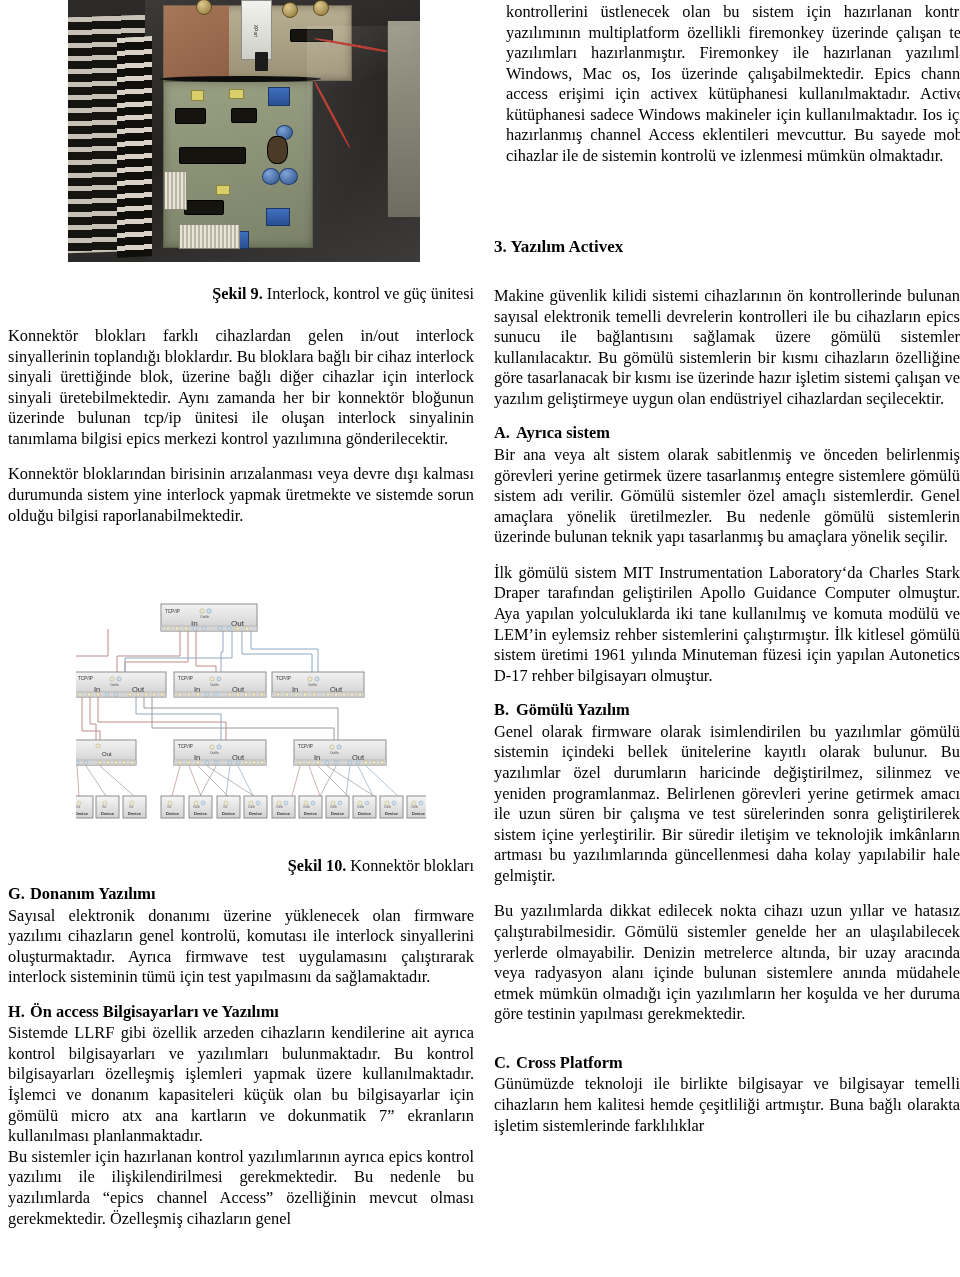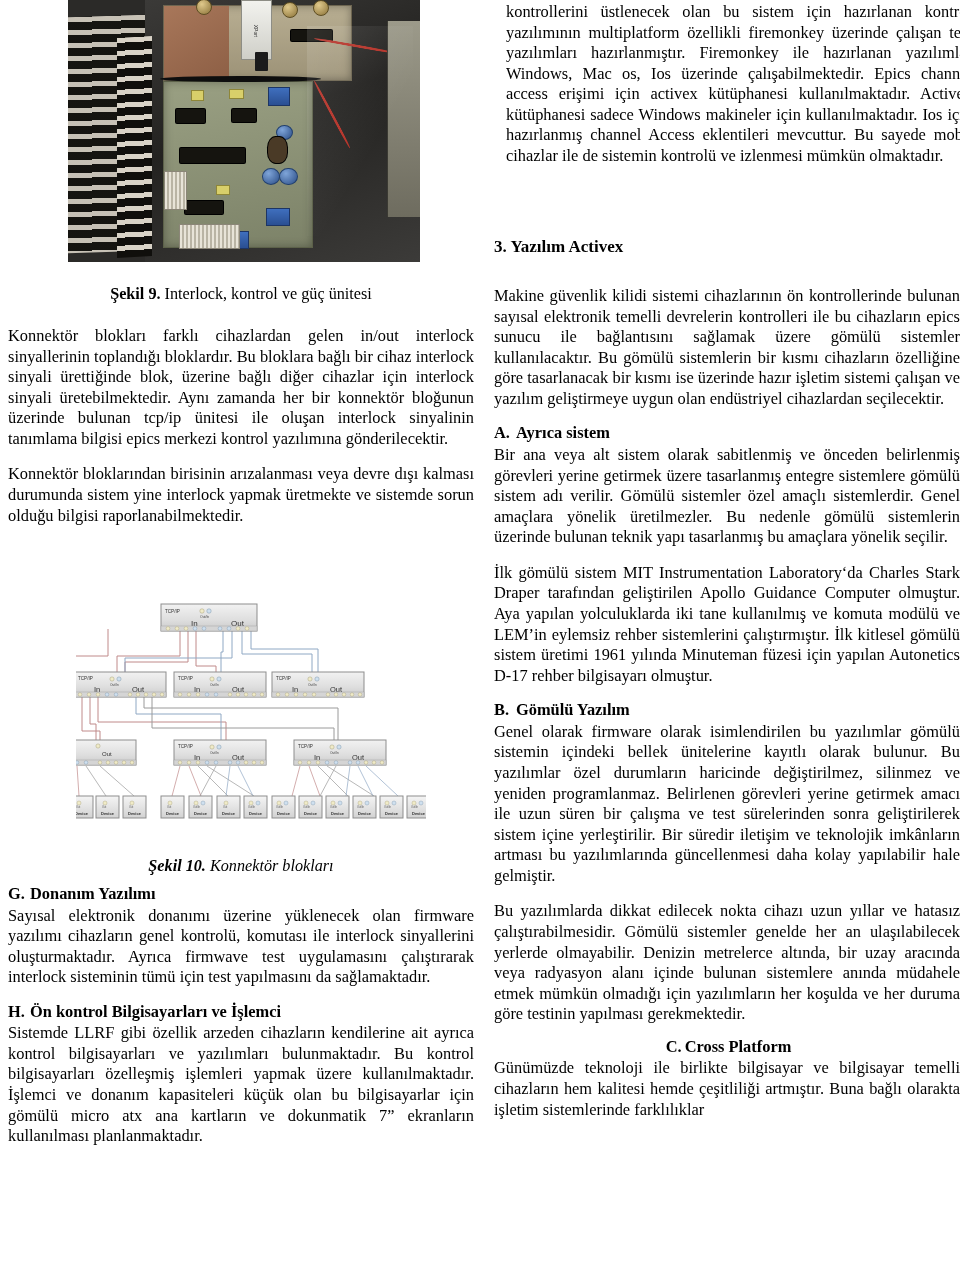--- a/index.html
+++ b/index.html
@@ -47,21 +47,21 @@
   h4.sub {
     font-size: 16.4px;
     font-weight: bold;
     margin: 0 0 1px 0;
     line-height: 1.25;
   }
   h4.sub .lt { display: inline-block; min-width: 22px; }
 
   .caption {
     font-size: 16.2px;
-    text-align: center;
+    text-align: right;
     line-height: 1.25;
     margin: 0;
   }
   .caption b { font-weight: bold; }
 
   
   .photo-wrap {
     position: absolute;
     left: 60px;
     top: 0px;
@@ -558,34 +558,35 @@
             <rect x="331" y="200" width="23" height="22" fill="url(#devg)" stroke="#8d8d8d"></rect>
             <circle cx="338" cy="207" r="2" fill="#f0ebc8" stroke="#a9a27a" stroke-width=".4"></circle>
             <circle cx="345" cy="207" r="2" fill="#cfe0ef" stroke="#7f98ad" stroke-width=".4"></circle>
             <text x="335" y="212" font-family="Liberation Sans, sans-serif" font-size="2.6" fill="#555">Out/In</text>
             <text x="336" y="219" font-family="Liberation Sans, sans-serif" font-size="4" font-weight="bold" fill="#333">Device</text>
           </g>
         </g>
       </svg>
     </div>
 
-    <p class="caption" style="position:absolute;top:856px;left:0;width:466px;font-style:italic;">
+    <p class="caption" style="position:absolute;top:856px;left:0;width:466px;">
       <b>Şekil 10.</b><span> Konnektör blokları</span>
     </p>
 
     <div style="position:absolute;top:884px;left:0;width:466px;">
       <h4 class="sub">
         <span class="lt">G.</span><span>Donanım Yazılımı</span>
       </h4>
       <p class="body">Sayısal elektronik donanımı üzerine yüklenecek olan firmware yazılımı cihazların genel kontrolü, komutası ile interlock sinyallerini oluşturmaktadır. Ayrıca firmwave test uygulamasını çalıştırarak interlock sisteminin tümü için test yapılmasını da sağlamaktadır.</p>
 
       <h4 class="sub" style="margin-top:14px;">
-        <span class="lt">H.</span><span>Ön kontrol Bilgisayarları ve İşlemci</span>
+        <span class="lt">H.</span><span>Ön access Bilgisayarları ve Yazılımı</span>
       </h4>
       <p class="body">Sistemde LLRF gibi özellik arzeden cihazların kendilerine ait ayrıca kontrol bilgisayarları ve yazılımları bulunmaktadır. Bu kontrol bilgisayarları özelleşmiş işlemleri yapmak üzere kullanılmaktadır. İşlemci ve donanım kapasiteleri küçük olan bu bilgisayarlar için gömülü micro atx ana kartların ve dokunmatik 7” ekranların kullanılması planlanmaktadır.</p>
+      <p class="body tight">Bu sistemler için hazırlanan kontrol yazılımlarının ayrıca epics kontrol yazılımı ile ilişkilendirilmesi gerekmektedir. Bu nedenle bu yazılımlarda “epics channel Access” özelliğinin mevcut olması gerekmektedir. Özelleşmiş cihazların genel</p>
     </div>
   </div>
 
   <div class="col col-right">
 
     <div style="position:absolute;top:2px;left:12px;width:466px;">
       <p class="body">kontrollerini üstlenecek olan bu sistem için hazırlanan kontrol yazılımının multiplatform özellikli firemonkey üzerinde çalışan test yazılımları hazırlanmıştır. Firemonkey ile hazırlanan yazılımlar Windows, Mac os, Ios üzerinde çalışabilmektedir. Epics channel access erişimi için activex kütüphanesi kullanılmaktadır. Activex kütüphanesi sadece Windows makineler için kullanılmaktadır. Ios için hazırlanmış channel Access eklentileri mevcuttur. Bu sayede mobil cihazlar ile de sistemin kontrolü ve izlenmesi mümkün olmaktadır.</p>
     </div>
 
     <div style="position:absolute;top:236px;left:0;width:466px;">
@@ -603,20 +604,20 @@
       </h4>
       <p class="body">Bir ana veya alt sistem olarak sabitlenmiş ve önceden belirlenmiş görevleri yerine getirmek üzere tasarlanmış entegre sistemlere gömülü sistem adı verilir. Gömülü sistemler özel amaçlı sistemlerdir. Genel amaçlara yönelik üretilmezler. Bu nedenle gömülü sistemlerin üzerinde bulunan teknik yapı tasarlanmış bu amaçlara yönelik seçilir.</p>
       <p class="body gap">İlk gömülü sistem MIT Instrumentation Laboratory‘da Charles Stark Draper tarafından geliştirilen Apollo Guidance Computer olmuştur. Aya yapılan yolculuklarda iki tane kullanılmış ve komuta modülü ve LEM’in eylemsiz rehber sistemlerini çalıştırmıştır. İlk kitlesel gömülü sistem üretimi 1961 yılında Minuteman füzesi için yapılan Autonetics D-17 rehber bilgisayarı olmuştur.</p>
 
       <h4 class="sub" style="margin-top:14px;">
         <span class="lt">B.</span><span>Gömülü Yazılım</span>
       </h4>
       <p class="body">Genel olarak firmware olarak isimlendirilen bu yazılımlar gömülü sistemin içindeki bellek ünitelerine kayıtlı olarak bulunur. Bu yazılımlar özel durumların haricinde değiştirilmez, silinmez ve yeniden programlanmaz. Belirlenen görevleri yerine getirmek amacı ile uzun süren bir çalışma ve test sürelerinden sonra geliştirilerek sistem içine yerleştirilir. Bir süredir iletişim ve teknolojik imkânların artması bu yazılımlarında güncellenmesi daha kolay yapılabilir hale gelmiştir.</p>
       <p class="body gap">Bu yazılımlarda dikkat edilecek nokta cihazı uzun yıllar ve hatasız çalıştırabilmesidir. Gömülü sistemler genelde her an ulaşılabilecek yerlerde olmayabilir. Denizin metrelerce altında, bir uzay aracında veya radyasyon alanı içinde bulunan sistemlere anında müdahele etmek mümkün olmadığı için yazılımların her koşulda ve her duruma göre testinin yapılması gerekmektedir.</p>
 
-      <h4 class="sub" style="margin-top:12px;text-align:center;">
+      <h4 class="sub" style="margin-top:28px;">
         <span class="lt">C.</span><span>Cross Platform</span>
       </h4>
       <p class="body">Günümüzde teknoloji ile birlikte bilgisayar ve bilgisayar temelli cihazların hem kalitesi hemde çeşitliliği artmıştır. Buna bağlı olarakta işletim sistemlerinde farklılıklar</p>
     </div>
   </div>
 
 </div>
 
 </body></html>

